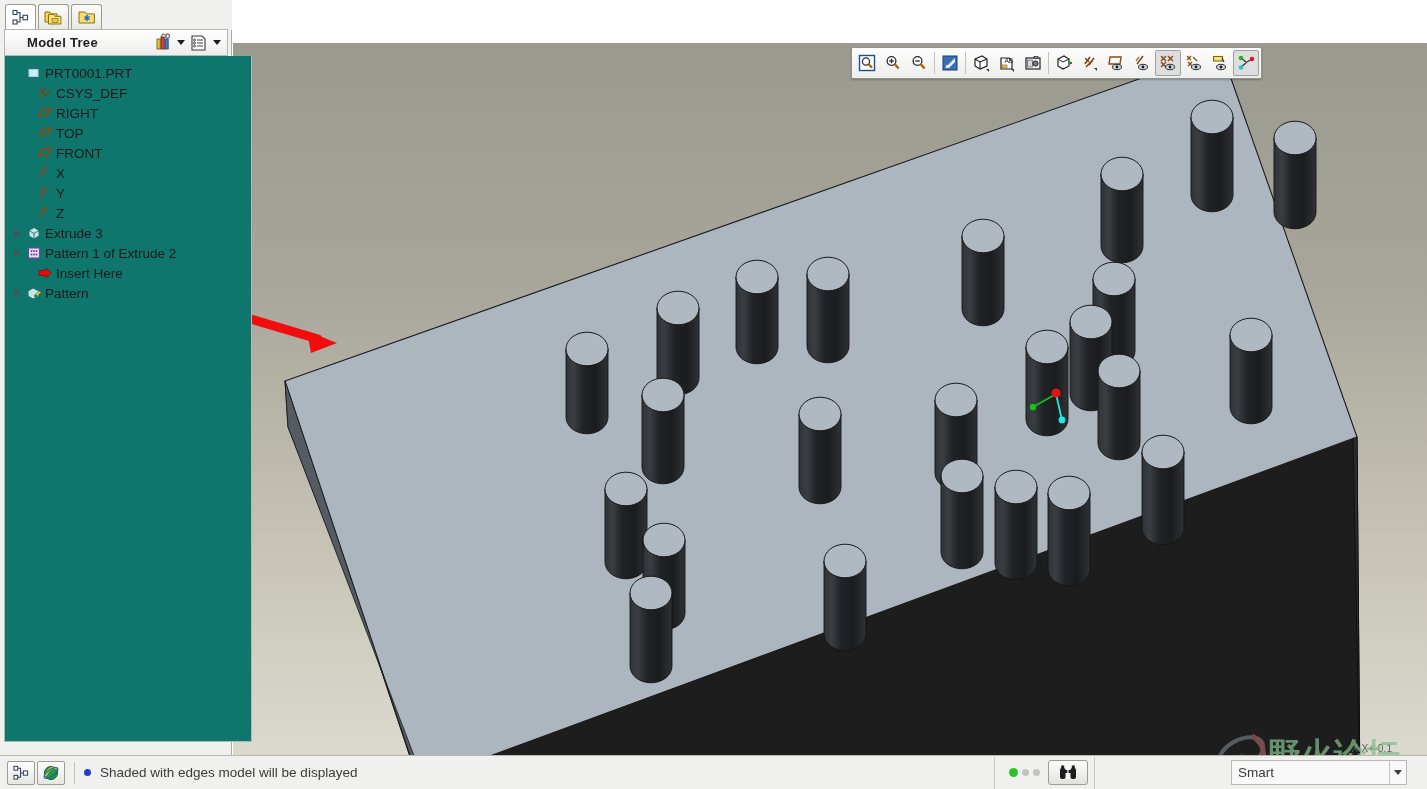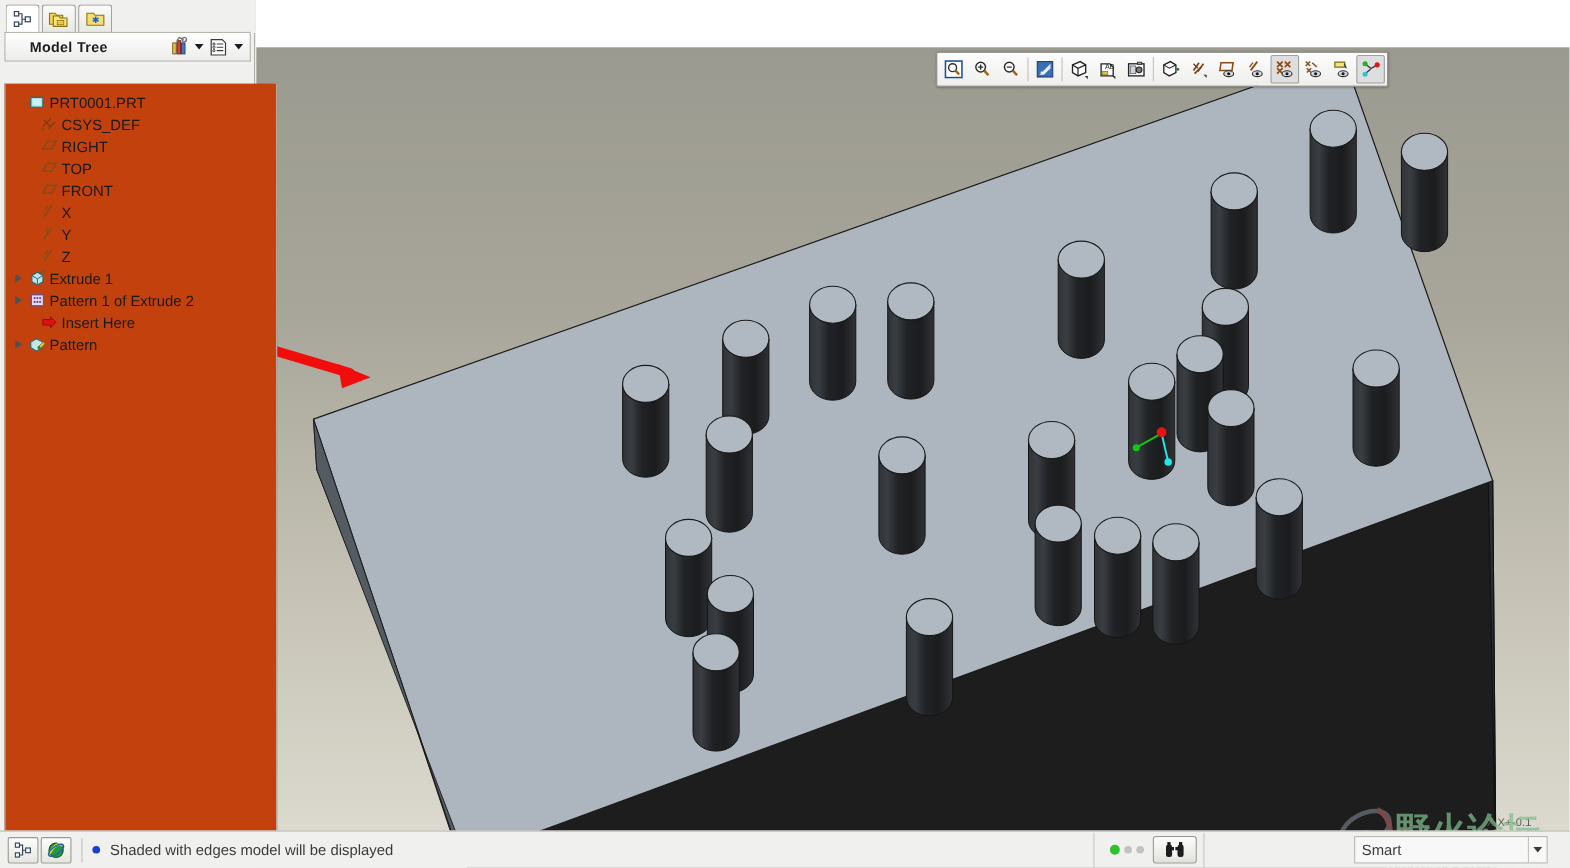--- a/index.html
+++ b/index.html
@@ -43,22 +43,22 @@
     font-size: 13px; font-weight: bold; color: #1d1d1d; margin-left: 22px;
     letter-spacing: .3px;
   }
   .hdr-tools { margin-left: auto; display: flex; align-items: center; gap: 3px; padding-right: 6px; }
   .hdr-btn { width: 22px; height: 21px; display:flex; align-items:center; justify-content:center; cursor:pointer; }
   .caret { width: 0; height: 0; border-left: 4px solid transparent; border-right: 4px solid transparent;
            border-top: 5px solid #1d1d1d; cursor: pointer; }
 
   #tree-body {
     position: absolute; left: 4px; top: 56px; width: 248px; height: 686px;
-    background: #c2410c; border: 1px solid #b6b6ae; border-top: none;
-    padding-top: 7px; overflow: hidden; margin-top: 20px;
+    background: #0f766e; border: 1px solid #b6b6ae; border-top: none;
+    padding-top: 7px; overflow: hidden;
   }
   .tree-row {
     display: flex; align-items: center; height: 20px; padding-left: 4px;
     font-size: 13.5px; color: #1a1a1a; white-space: nowrap; cursor: pointer;
   }
   .tw { width: 16px; display: flex; align-items: center; justify-content: center; flex: none; }
   .tri { width: 0; height: 0; border-top: 4px solid transparent; border-bottom: 4px solid transparent;
          border-left: 6px solid #505050; }
   .ticon { width: 18px; flex: none; display: flex; align-items: center; justify-content: center; }
   .tlabel { padding-left: 2px; }
@@ -614,21 +614,21 @@
             <span class="tri"></span>
           </span>
           <span class="ticon">
             <svg width="16" height="16" viewBox="0 0 16 16">
               <polygon points="3,5.5 8,2.5 13,5.5 13,11 8,14 3,11" fill="#bfe6ea" stroke="#2b6a72" stroke-width="1"></polygon>
               <polyline points="3,5.5 8,8.5 13,5.5" fill="none" stroke="#2b6a72" stroke-width=".9"></polyline>
               <line x1="8" y1="8.5" x2="8" y2="14" stroke="#2b6a72" stroke-width=".9"></line>
               <line x1="11" y1="3" x2="14.5" y2="1" stroke="#2b6a72" stroke-width="1"></line>
             </svg>
           </span>
-          <span class="tlabel">Extrude 1</span>
+          <span class="tlabel">Extrude 3</span>
         </div>
         <div class="tree-row">
           <span class="tw">
             <span class="tri"></span>
           </span>
           <span class="ticon">
             <svg width="16" height="16" viewBox="0 0 16 16">
               <rect x="2.5" y="3" width="11" height="10" fill="#e7dcf2" stroke="#6a4a94" stroke-width="1.1"></rect>
               <g fill="#6a4a94">
                 <circle cx="5.5" cy="6" r="1"></circle>

